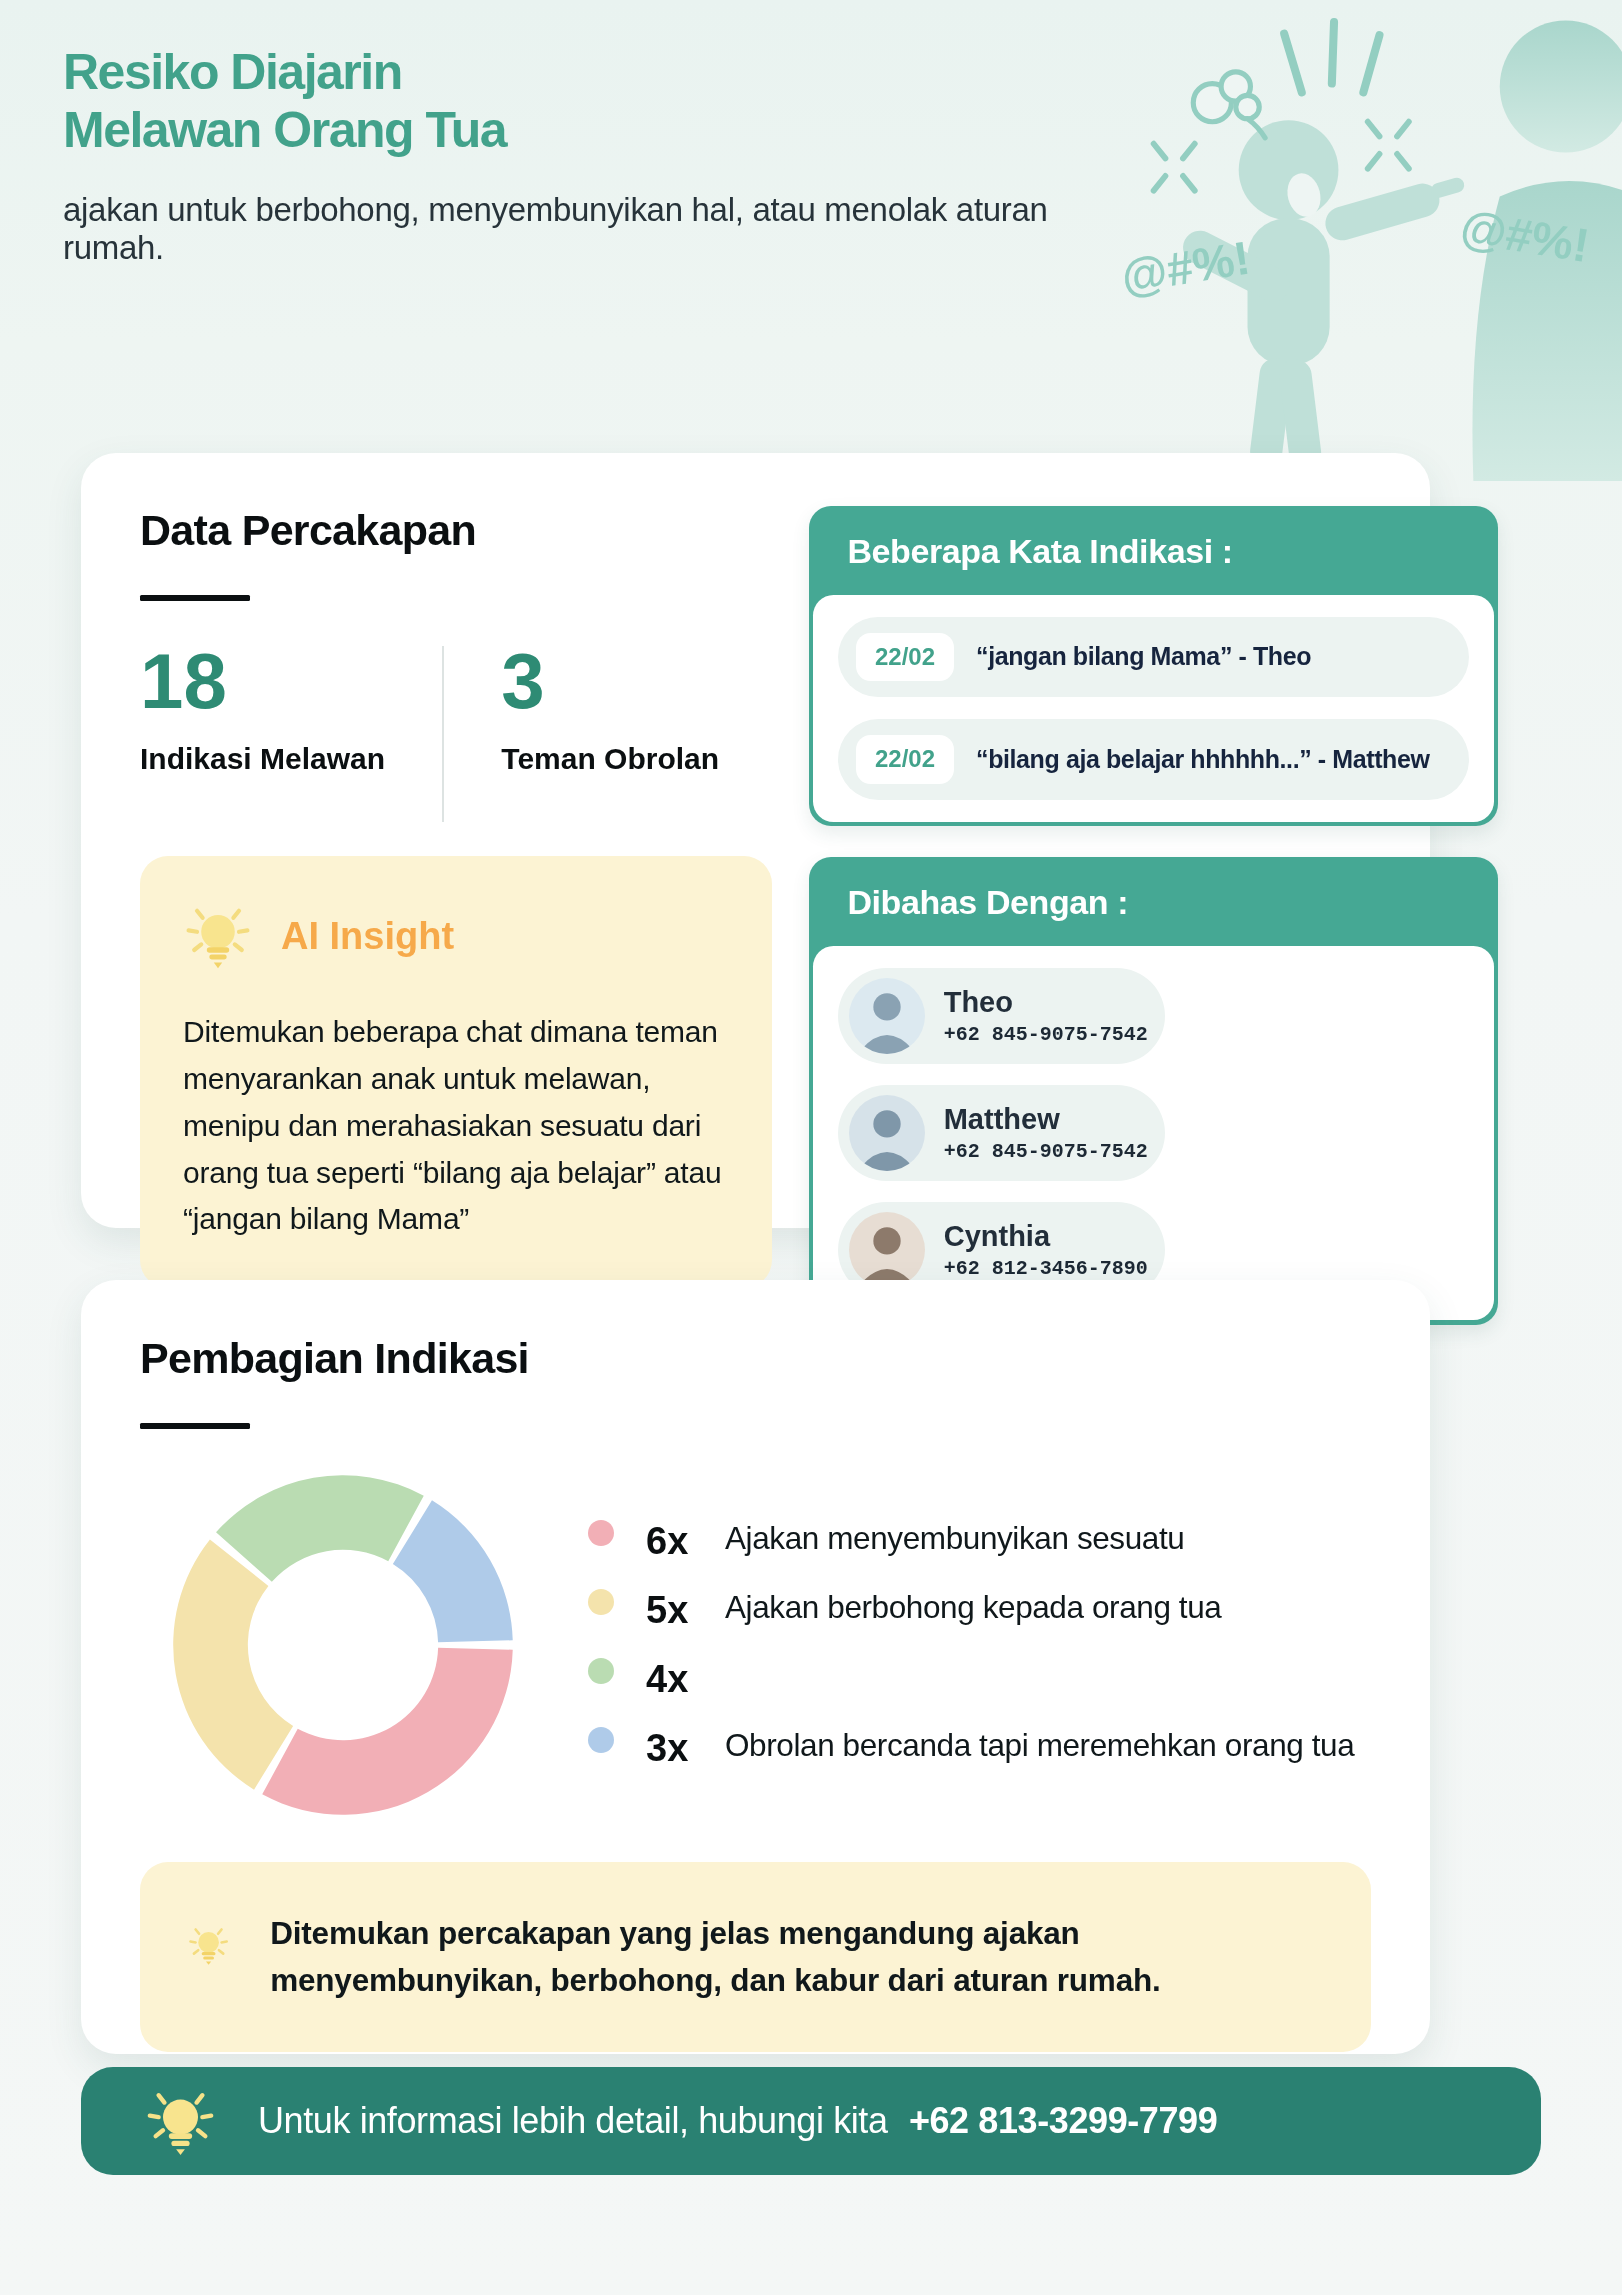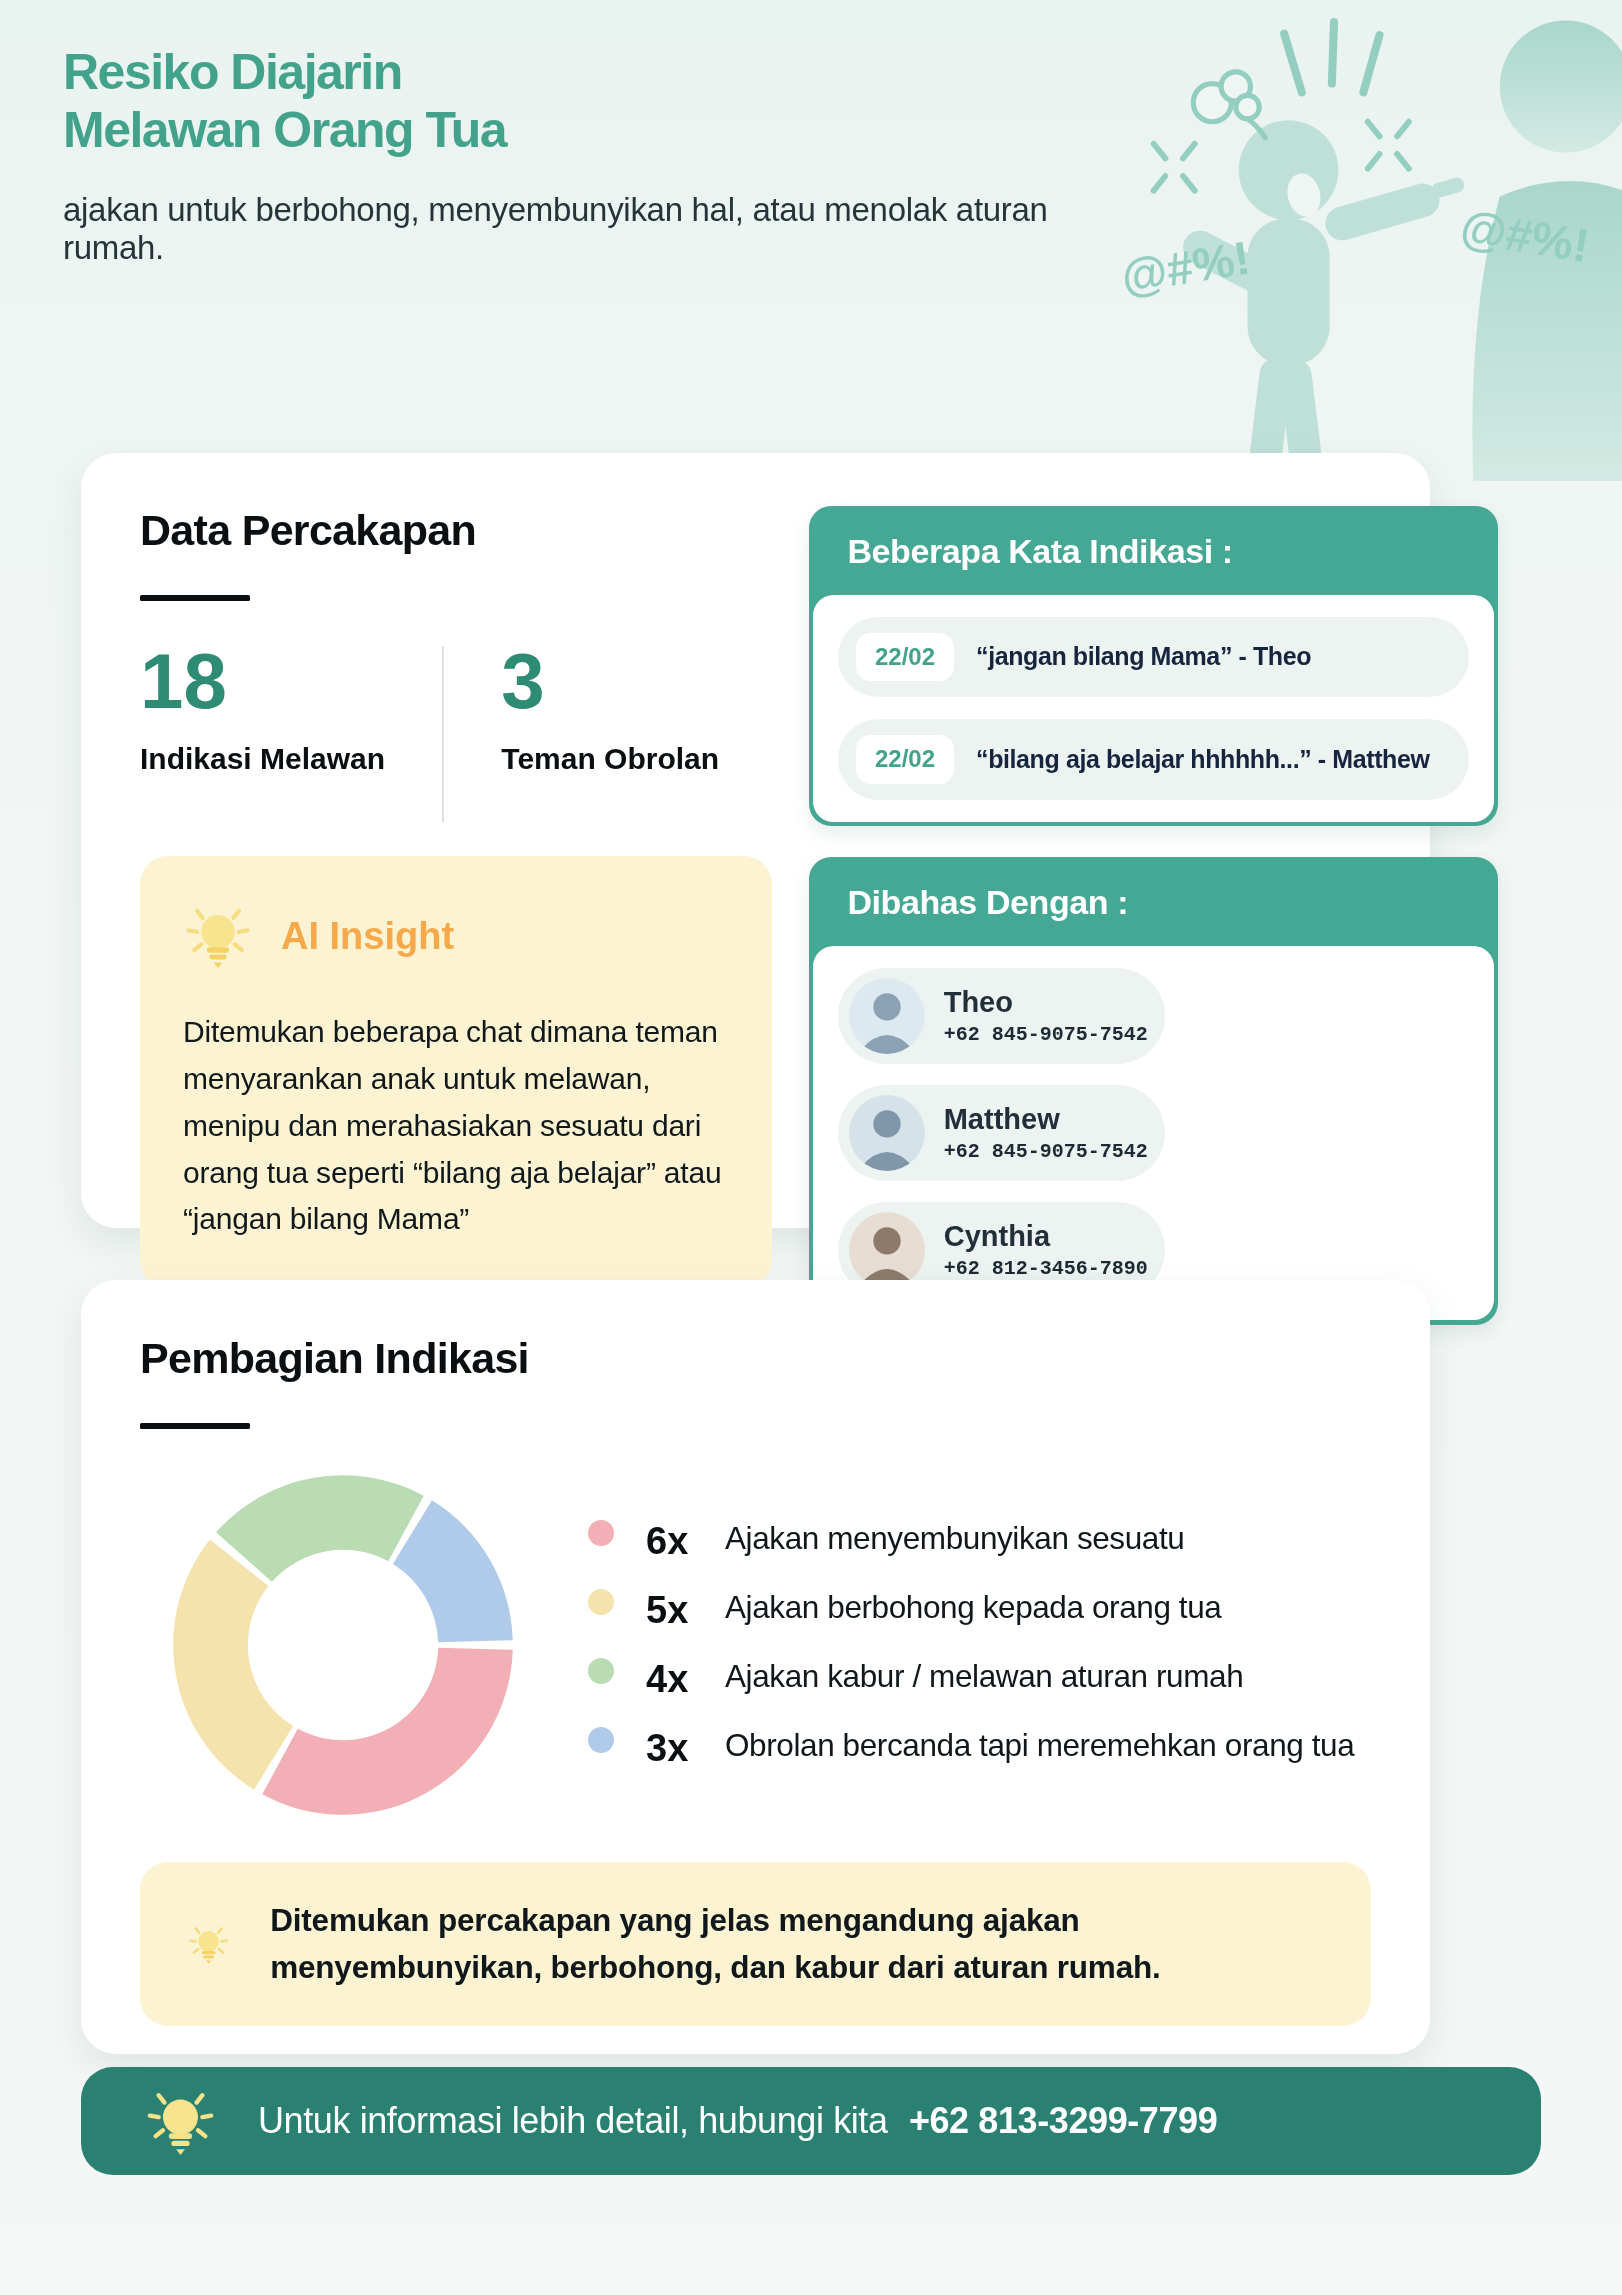--- a/index.html
+++ b/index.html
@@ -50,21 +50,21 @@
   .contact-name{font-size:29px;font-weight:700;color:#222E3A;}
   .contact-phone{margin-top:4.4px;font-size:20px;font-weight:700;color:#1D2935;white-space:nowrap;font-family:Liberation Mono, monospace;}
   
   .chart-row{display:flex;align-items:center;margin-top:44px;}
   .donut-wrap{width:344px;height:344px;margin-left:31px;flex:none;}
   .legend{margin-left:73px;display:flex;flex-direction:column;gap:26px;}
   .legend-row{display:flex;align-items:flex-start;}
   .legend-dot{width:26px;height:26px;border-radius:50%;flex:none;}
   .legend-count{margin-left:32px;width:79px;font-size:38px;font-weight:800;color:#0B0F11;flex:none;}
   .legend-label{font-size:31.5px;font-weight:500;letter-spacing:-0.4px;color:#10181B;white-space:nowrap;}
-  .insight-band{margin-top:45px;background:#FCF3D3;border-radius:28px;padding:35px 47px;display:flex;align-items:center;gap:40px;}
+  .insight-band{margin-top:45px;background:#FCF3D3;border-radius:28px;padding:48px 47px;display:flex;align-items:flex-start;gap:40px;}
   .band-text{font-size:31.5px;font-weight:600;line-height:1.5;letter-spacing:-0.2px;color:#10181B;max-width:1143px;}
   
   .footer{position:absolute;left:81px;top:2067px;width:1460px;height:108px;background:#2A8172;border-radius:32px;
           display:flex;align-items:center;padding-left:63px;box-sizing:border-box;}
   .footer-text{margin-left:41px;font-size:36px;font-weight:500;letter-spacing:-0.4px;color:#FFFFFF;}
   .footer-text strong{font-weight:800;margin-left:11.7px;}
 </style>
 </head>
 <body>
 
@@ -237,21 +237,20 @@
           <span class="legend-label">Ajakan menyembunyikan sesuatu</span>
         </div>
         <div class="legend-row">
           <span class="legend-dot" style="background: rgb(244, 227, 172);"></span>
           <span class="legend-count">5x</span>
           <span class="legend-label">Ajakan berbohong kepada orang tua</span>
         </div>
         <div class="legend-row">
           <span class="legend-dot" style="background: rgb(186, 220, 178);"></span>
           <span class="legend-count">4x</span>
-          <span class="legend-label">Ajakan kabur / melawan aturan rumah</span>
         </div>
         <div class="legend-row">
           <span class="legend-dot" style="background: rgb(175, 203, 233);"></span>
           <span class="legend-count">3x</span>
           <span class="legend-label">Obrolan bercanda tapi meremehkan orang tua</span>
         </div>
       </div>
     </div>
 
     <div class="insight-band">

